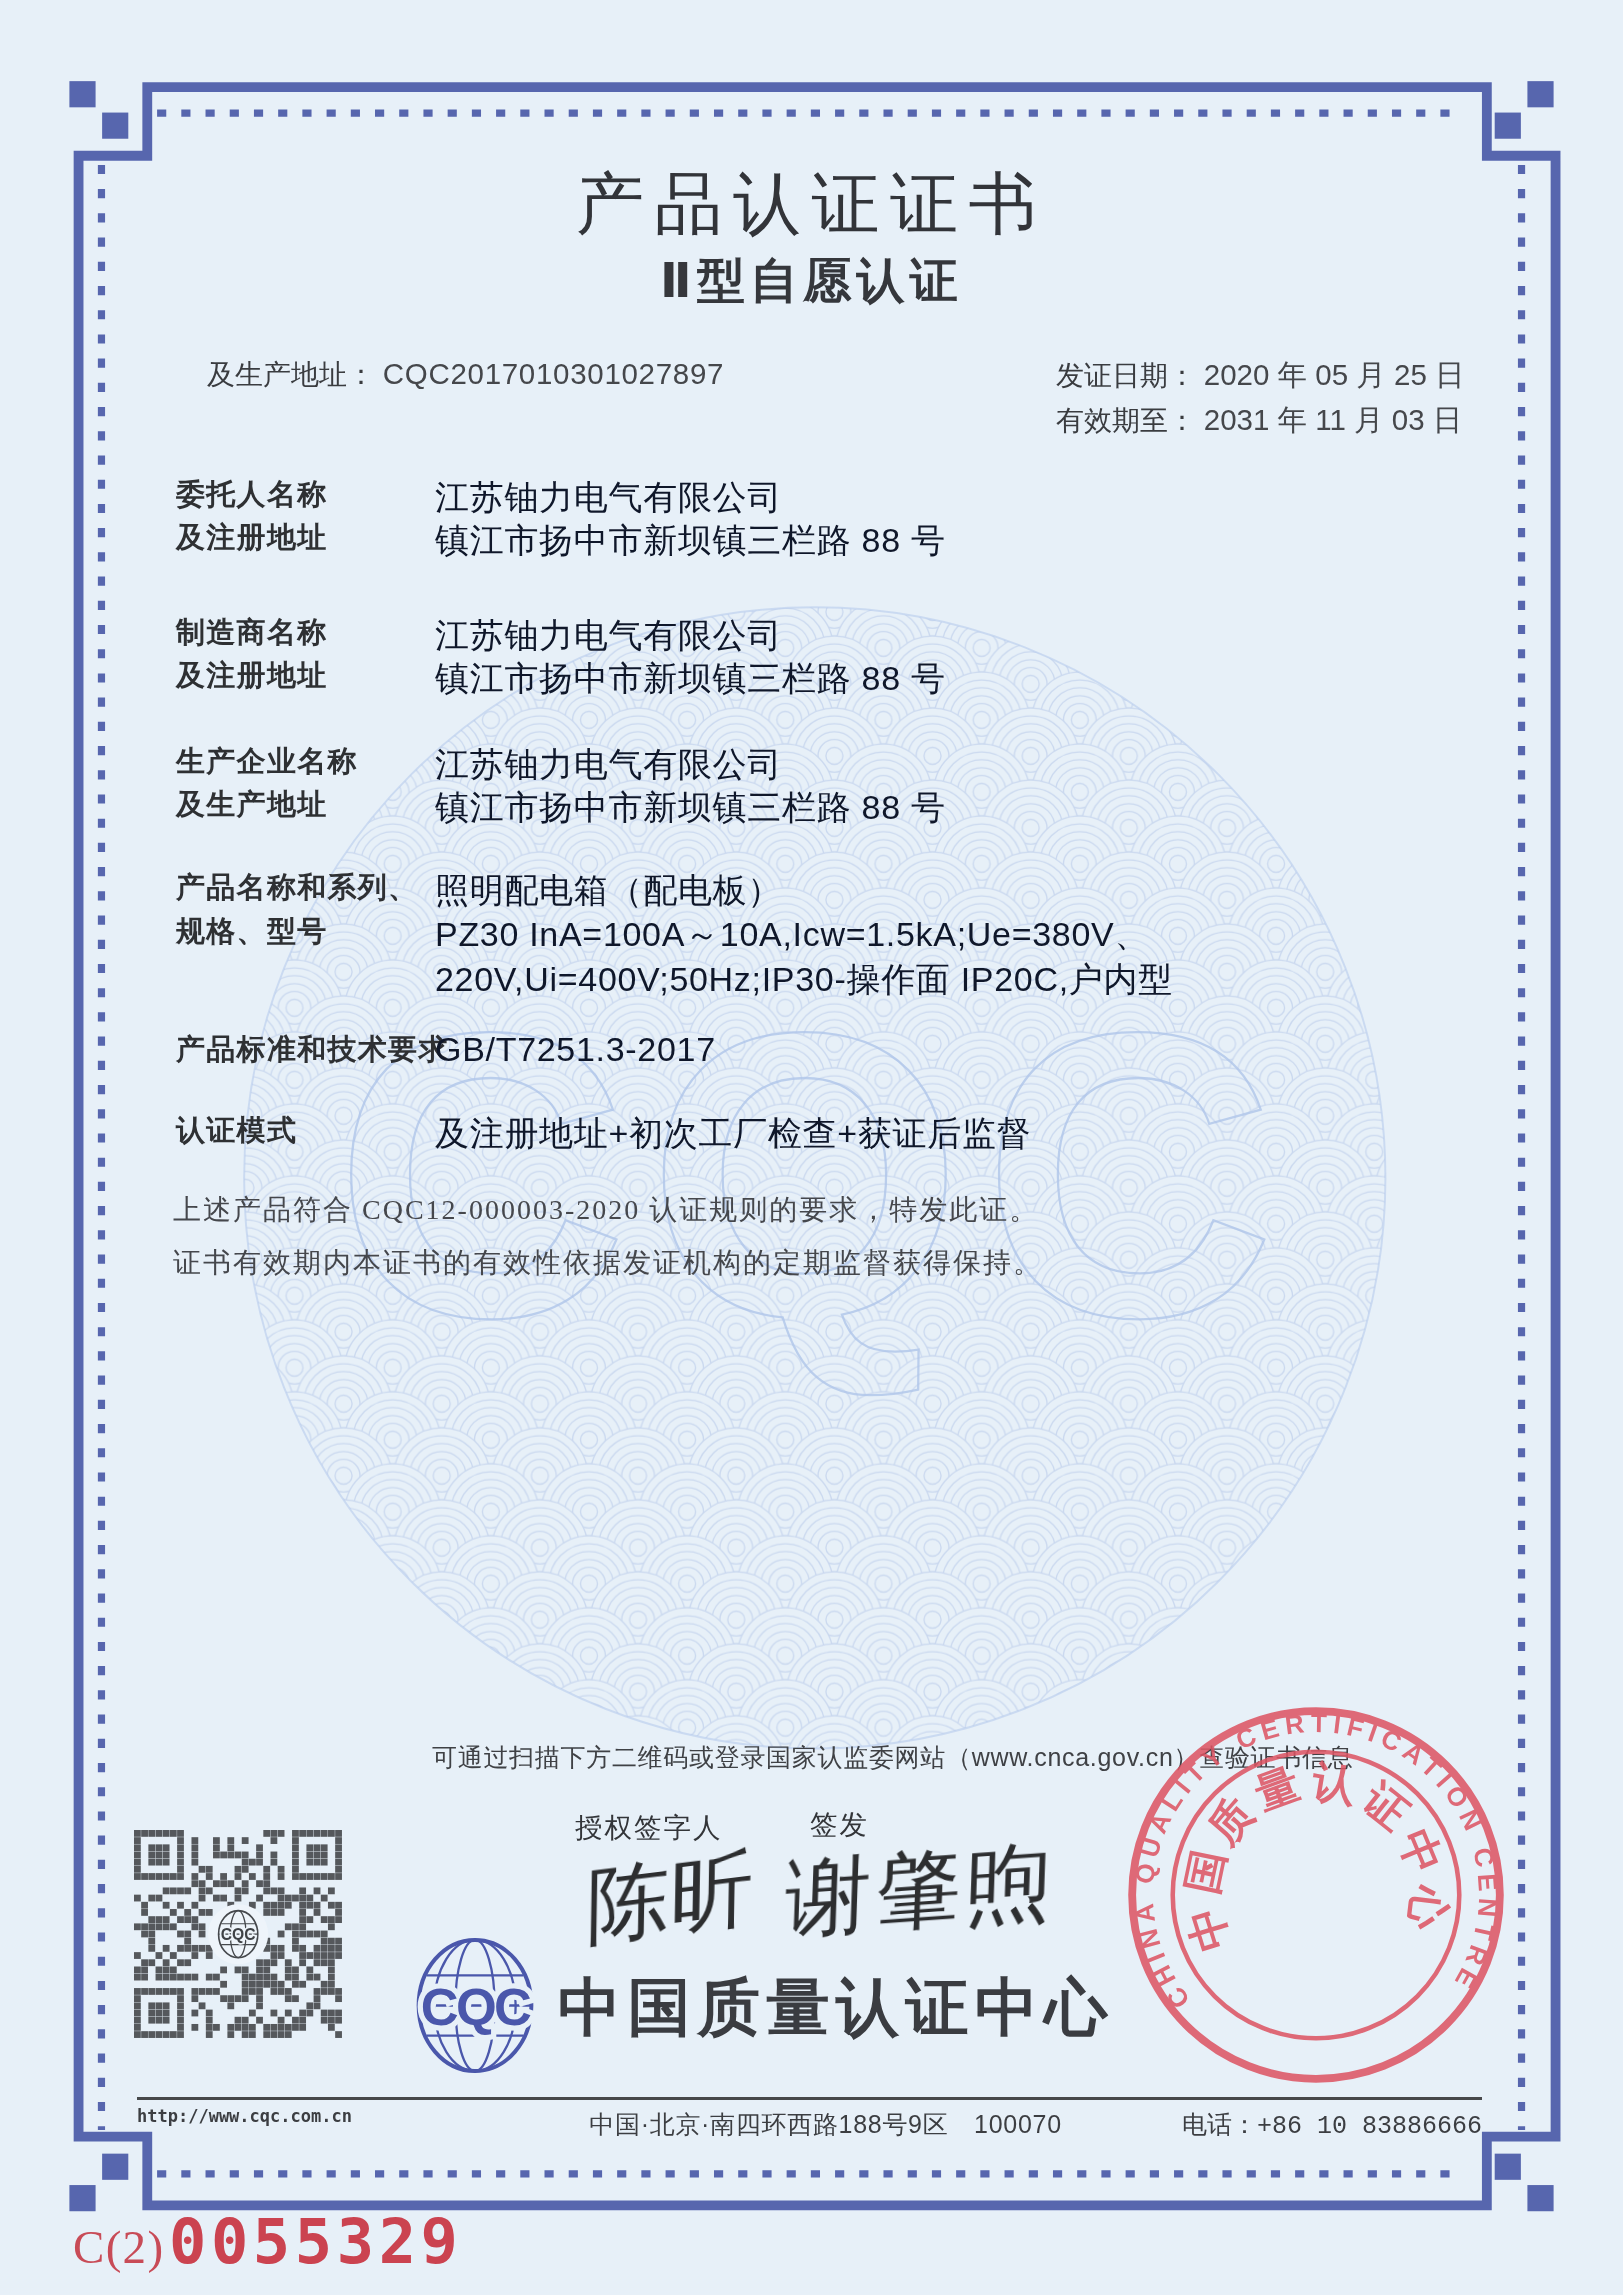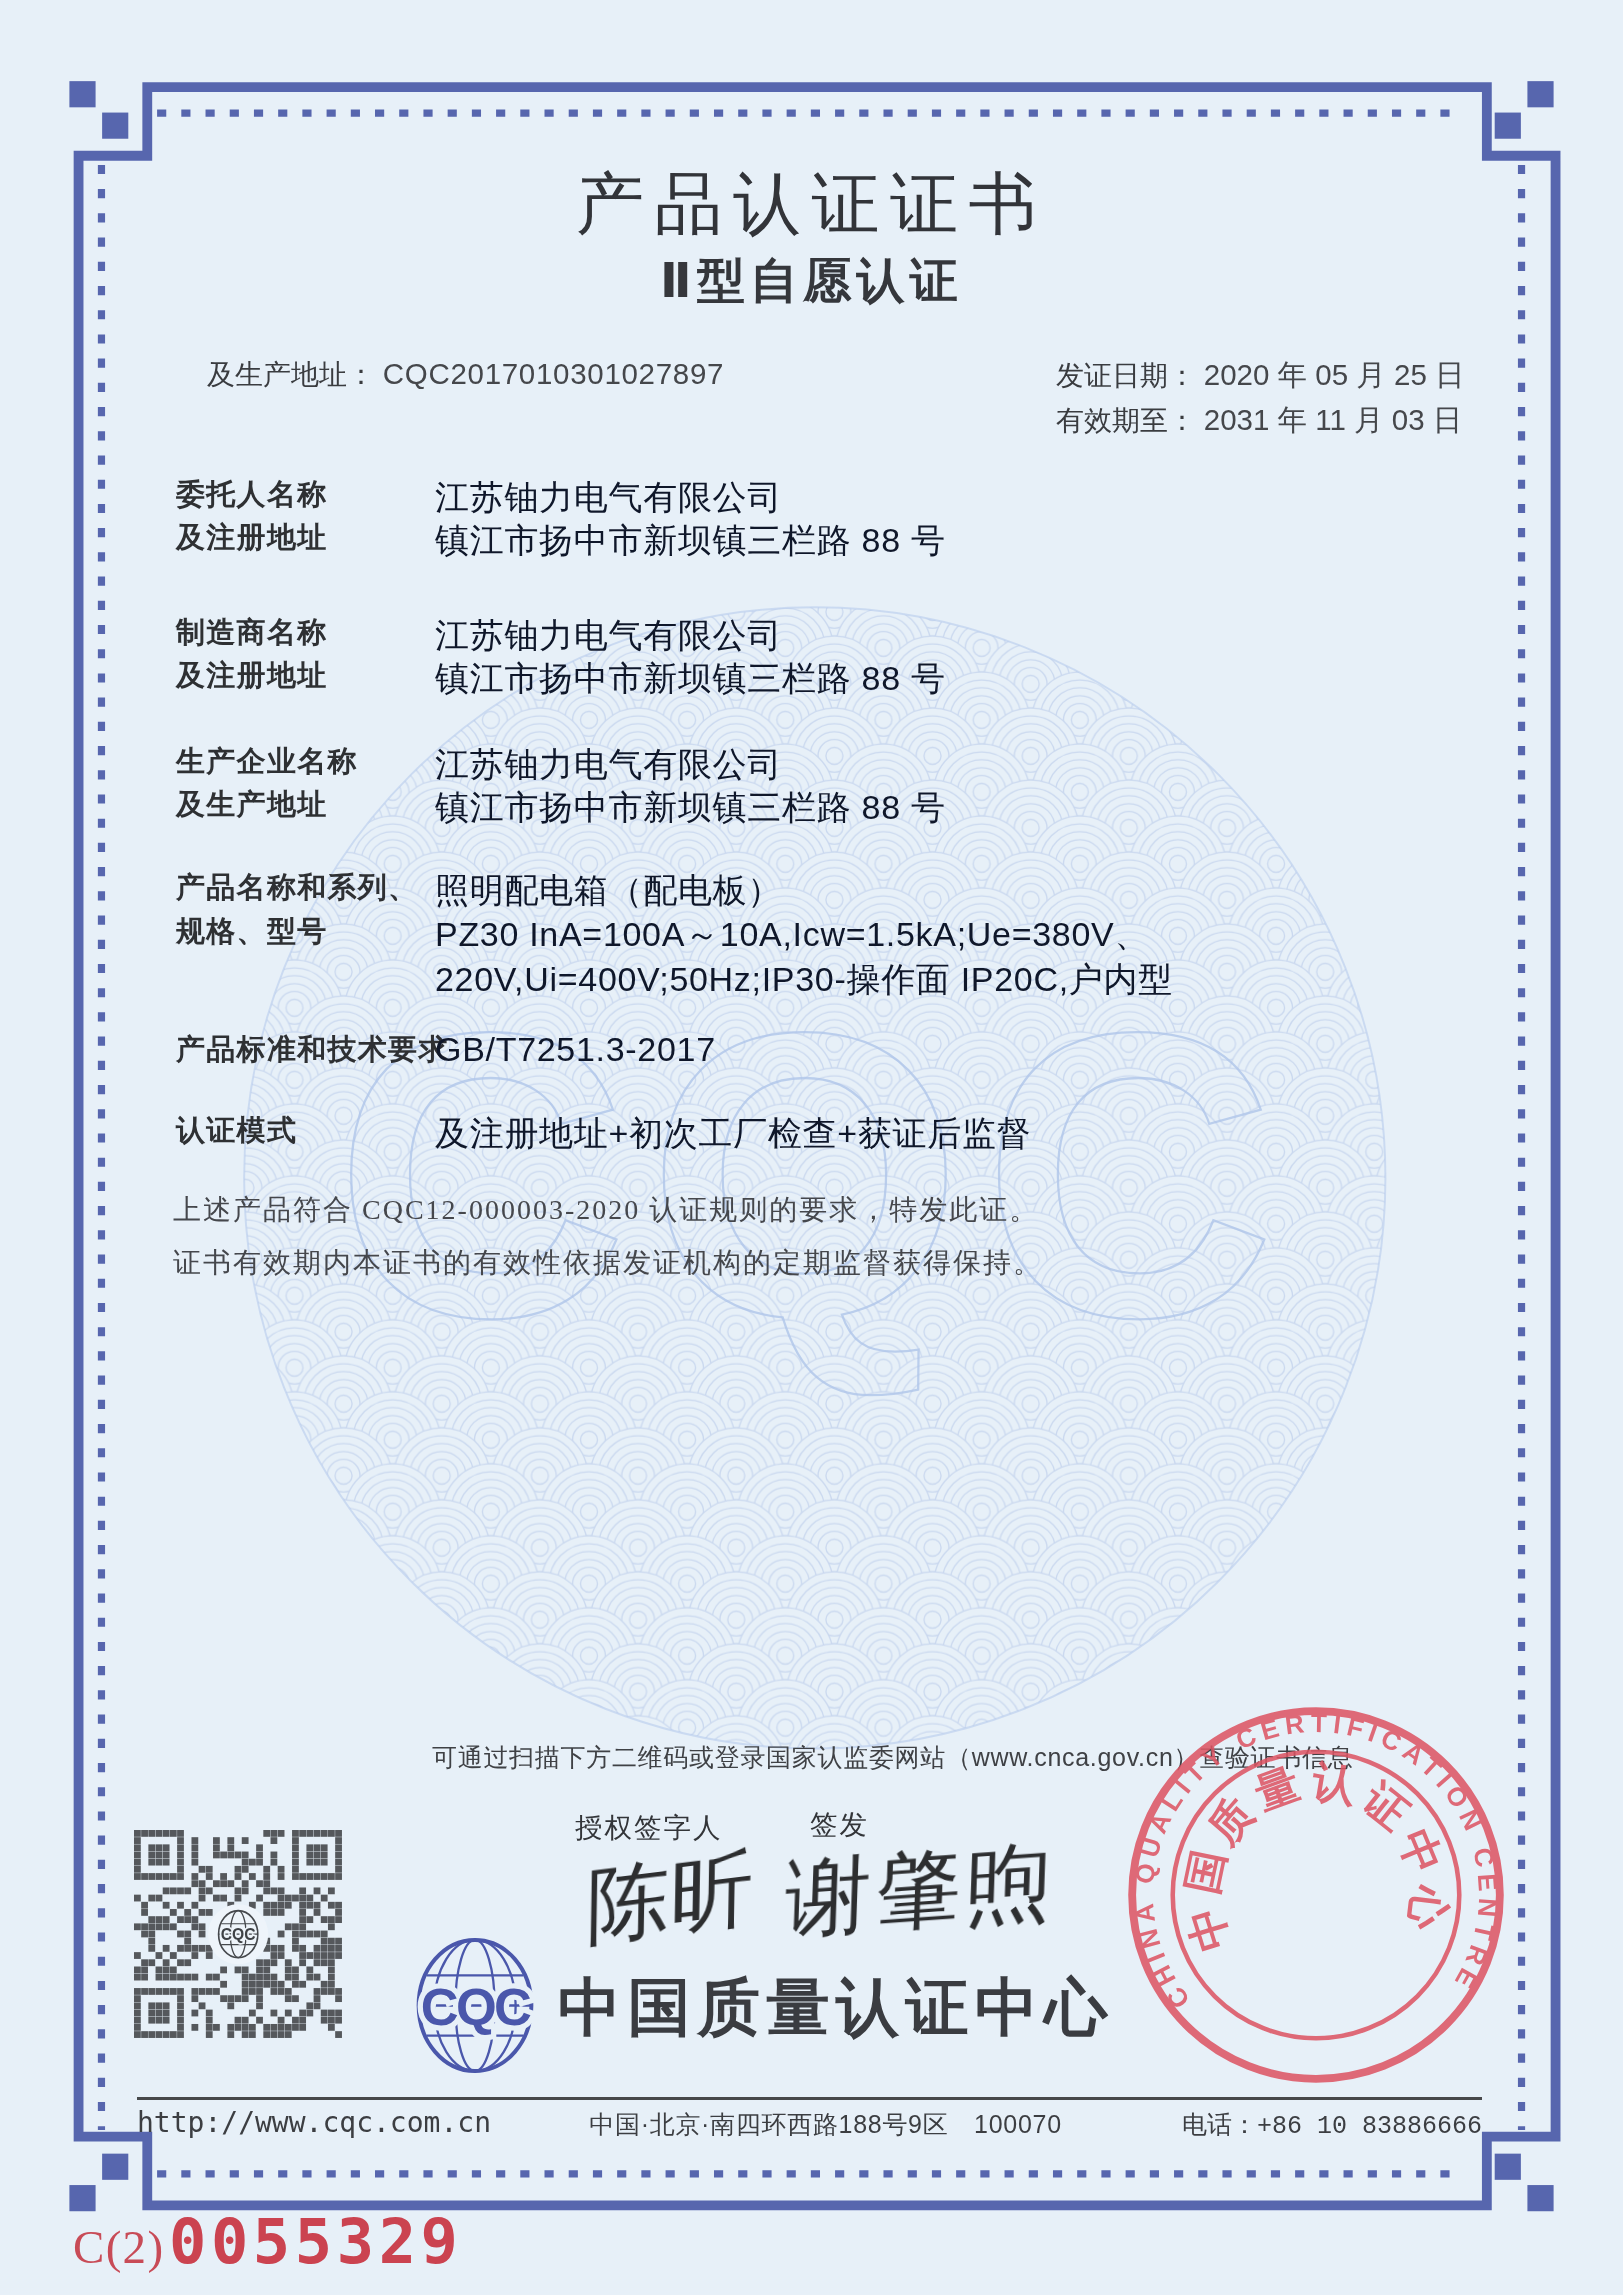--- a/index.html
+++ b/index.html
@@ -59,22 +59,22 @@
   }
   .sig1{left:586px;top:1841px;font-size:84px;transform:rotate(-7deg) skewX(-8deg);}
   .sig2{left:785px;top:1833px;font-size:86px;transform:rotate(-4deg) skewX(-6deg);letter-spacing:3.9px;}
 
   .orgname{
     left:558px;top:1965px;font-size:63px;font-weight:600;
     letter-spacing:6.5px;color:#3a3c41;
   }
 
   .footline{left:137px;right:141px;top:2097px;height:2.6px;background:#47484a;}
-  .footurl{left:137px;top:2106px;font-size:28px;color:#3c3e42;
-    font-family:"DejaVu Sans Mono","Liberation Mono",monospace;}
+  .footurl{left:137px;top:2106px;font-size:17px;color:#3c3e42;
+    font-family:"DejaVu Sans Mono","Liberation Mono",monospace;font-weight:bold;}
   .footaddr{left:0;right:0;top:2108px;text-align:center;font-size:25px;color:#3c3e42;letter-spacing:0.7px;padding-left:28px;}
   .footphone{right:141px;top:2108px;font-size:25px;color:#3c3e42;position:absolute;font-family:Liberation Mono, monospace;}
 
   .serialpfx{left:73px;top:2220px;font-size:47px;color:#c84b57;
     font-family:"Liberation Serif","DejaVu Serif",serif;letter-spacing:1.3px;}
   .serialnum{left:169px;top:2205px;font-size:62px;font-weight:700;color:#cb4350;
     font-family:"DejaVu Sans Mono","Liberation Mono",monospace;letter-spacing:4.6px;}
 
   .z0{z-index:0;} .z1{z-index:1;} .z2{z-index:2;} .z3{z-index:3;} .z5{z-index:5;}
 </style>

